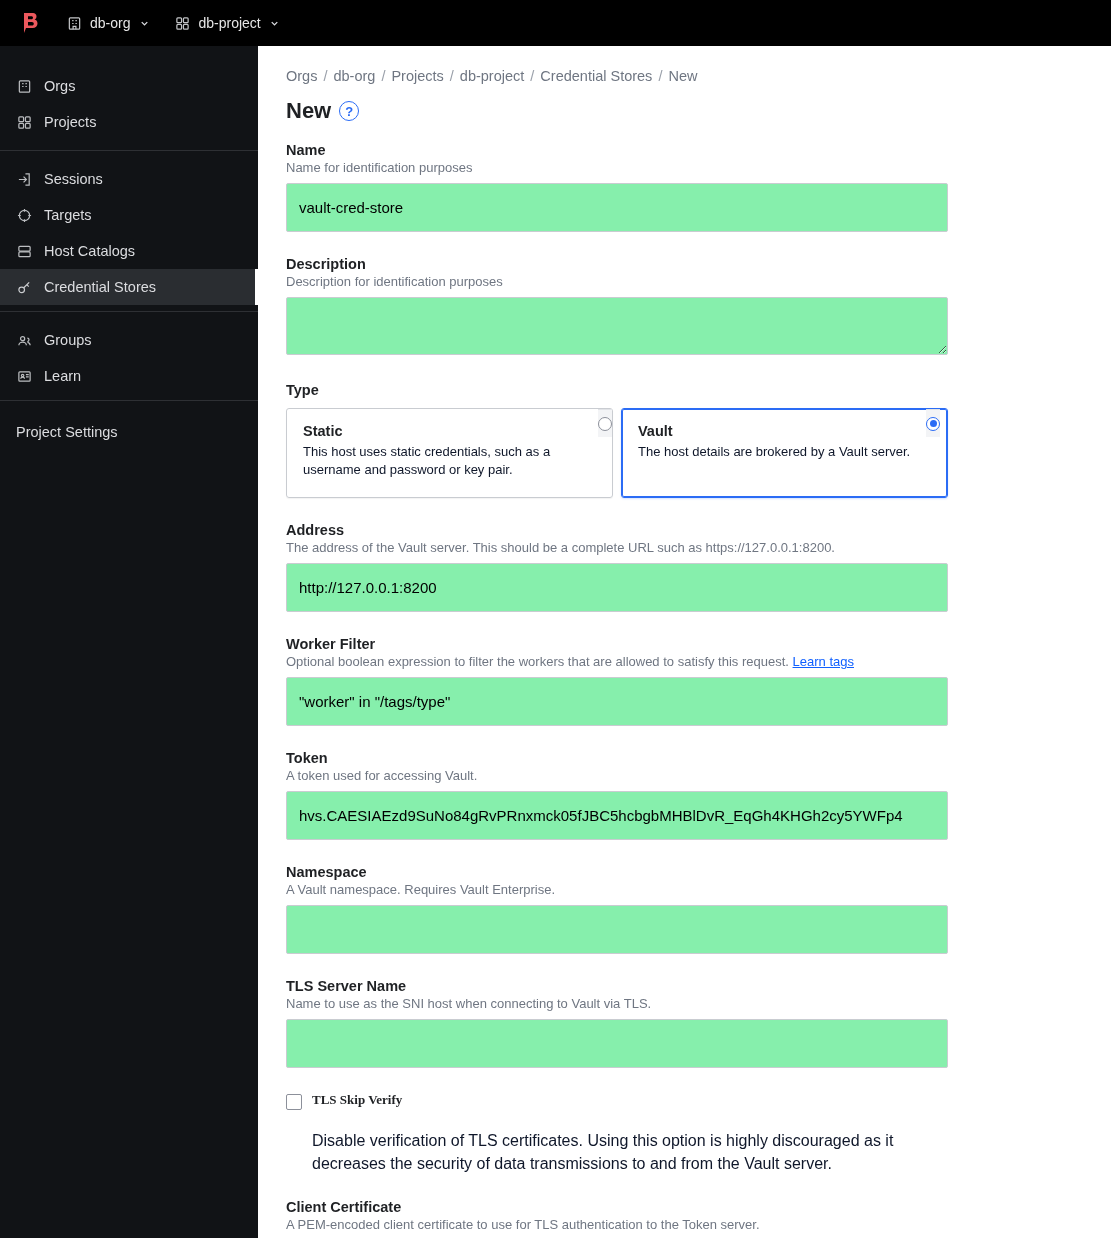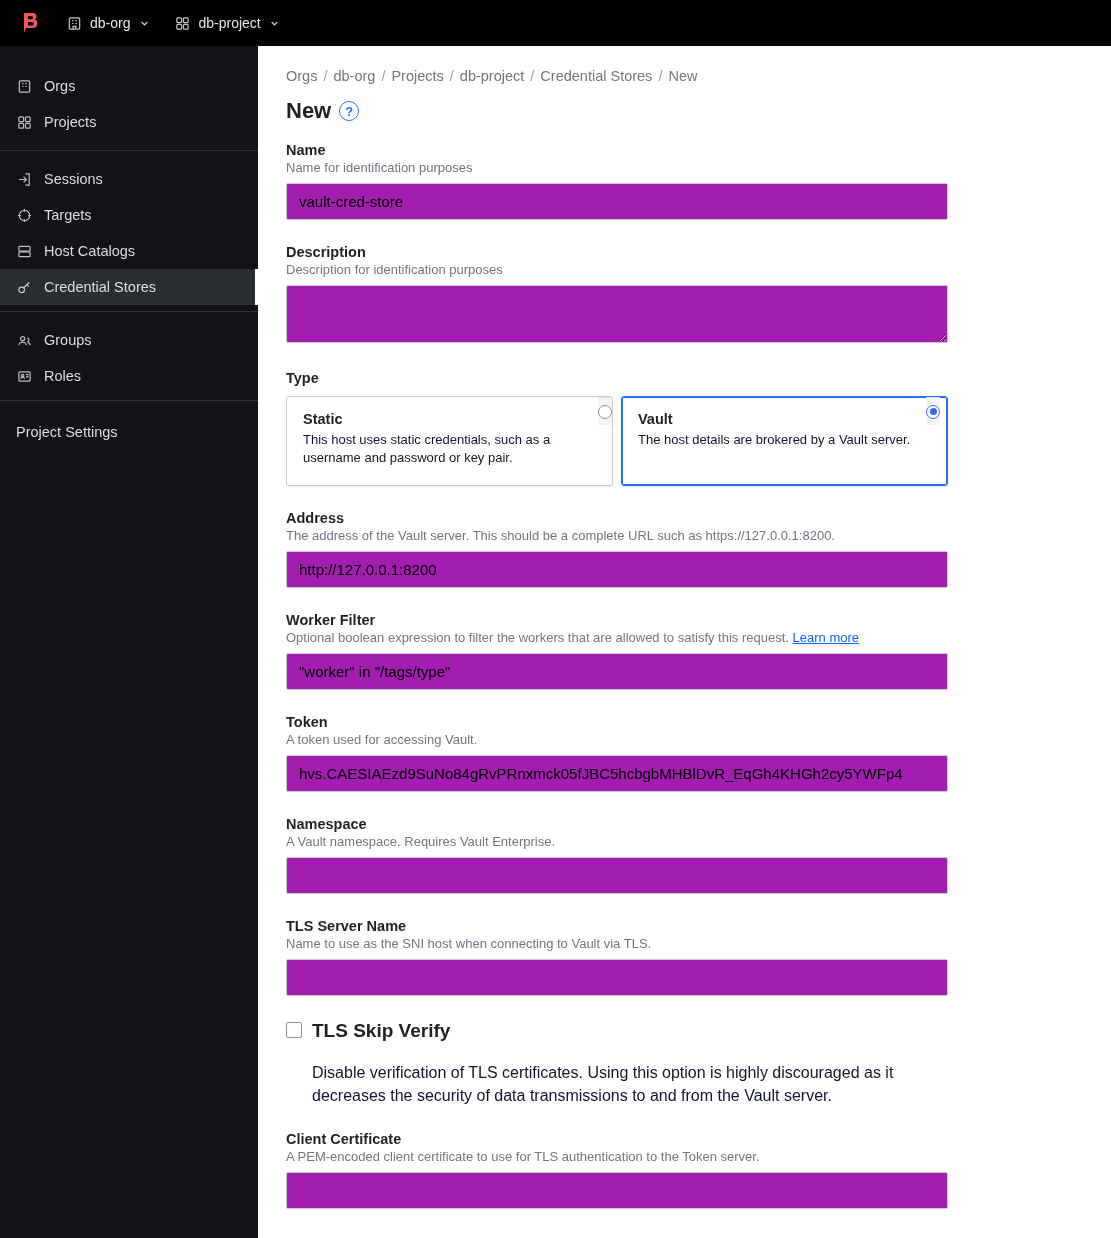--- a/index.html
+++ b/index.html
@@ -93,24 +93,24 @@
   }
 
   .field { margin-bottom: 24px; max-width: 662px;}
   .field-label { font-weight:700; font-size:14.5px; margin-bottom:2px;}
   .field-hint { font-size:13px; color:#6f7682; margin-bottom:8px;}
   .field-hint a { color:#1060ff; text-decoration:underline;}
   .text-input, .textarea {
     width:100%;
     border:1px solid #c9ccd1;
     border-radius:2px;
-    padding:9px 12px;
+    padding:15px 12px;
     font-size:15px;
     font-family:inherit;
-    background:#a21caf;
+    background:#86efac;
   }
   .textarea { height:58px; resize:both; }
   .radio-row { display:flex; gap:8px; }
   .radio-card {
     flex:1;
     border:1px solid #c9ccd1;
     border-radius:3px;
     display:flex; flex-direction:row;
     cursor:pointer;
     box-shadow: 0 1px 1px rgba(0,0,0,.05);
@@ -132,21 +132,21 @@
   .radio-card.selected .radio-dot { border-color:#2b6cf5; }
   .radio-card.selected .radio-dot::after {
     content:""; width:7px;height:7px;background:#2b6cf5;border-radius:50%;
   }
 
   .check-row { display:flex; align-items:flex-start; gap:10px; }
   .checkbox {
     width:16px;height:16px;border:1.5px solid #8c909a;border-radius:2px;
     margin-top:2px;cursor:pointer;background:#fff;flex-shrink:0;
   }
-  .check-label { font-weight:700; font-size:19px;}
+  .check-label { font-weight:700; font-size:13px;font-family:Liberation Serif, serif;}
   .check-desc { font-size:16px; color:#0f172a; margin-top:20px; margin-left:26px; line-height:1.4;}
 
   svg { display:block; }
 </style>
 </head>
 <body>
 
 <div class="topbar">
   <div class="logo">
     <svg viewBox="0 0 24 24" width="24" height="24">
@@ -260,21 +260,21 @@
         <span>Groups</span>
       </div>
       <div class="side-item">
         <span class="icon">
           <svg viewBox="0 0 16 16" width="15" height="15" fill="none" stroke="#d9dbde" stroke-width="1.3">
               <rect x="2" y="3" width="12" height="10" rx="1"></rect>
               <circle cx="6" cy="7" r="1.3"></circle>
               <path d="M4 10.5c0-1 1-1.8 2-1.8s2 .8 2 1.8M9.5 6h3M9.5 8.5h3"></path>
             </svg>
         </span>
-        <span>Roles</span>
+        <span>Learn</span>
       </div>
     </div>
     <div class="divider" style="margin-top:6px;"></div>
     <div class="group">
       <div class="side-item settings">
         <span>Project Settings</span>
       </div>
     </div>
   </div>
 
@@ -336,21 +336,21 @@
 
     <div class="field">
       <div class="field-label">Address</div>
       <div class="field-hint">The address of the Vault server. This should be a complete URL such as https://127.0.0.1:8200.</div>
       <input class="text-input" value="http://127.0.0.1:8200" style="">
     </div>
 
     <div class="field">
       <div class="field-label">Worker Filter</div>
       <div class="field-hint">
-        <span>Optional boolean expression to filter the workers that are allowed to satisfy this request. </span><a>Learn more</a>
+        <span>Optional boolean expression to filter the workers that are allowed to satisfy this request. </span><a>Learn tags</a>
       </div>
       <input class="text-input" value="&quot;worker&quot; in &quot;/tags/type&quot;" style="">
     </div>
 
     <div class="field">
       <div class="field-label">Token</div>
       <div class="field-hint">A token used for accessing Vault.</div>
       <input class="text-input" value="hvs.CAESIAEzd9SuNo84gRvPRnxmck05fJBC5hcbgbMHBlDvR_EqGh4KHGh2cy5YWFp4" style="">
     </div>
 

